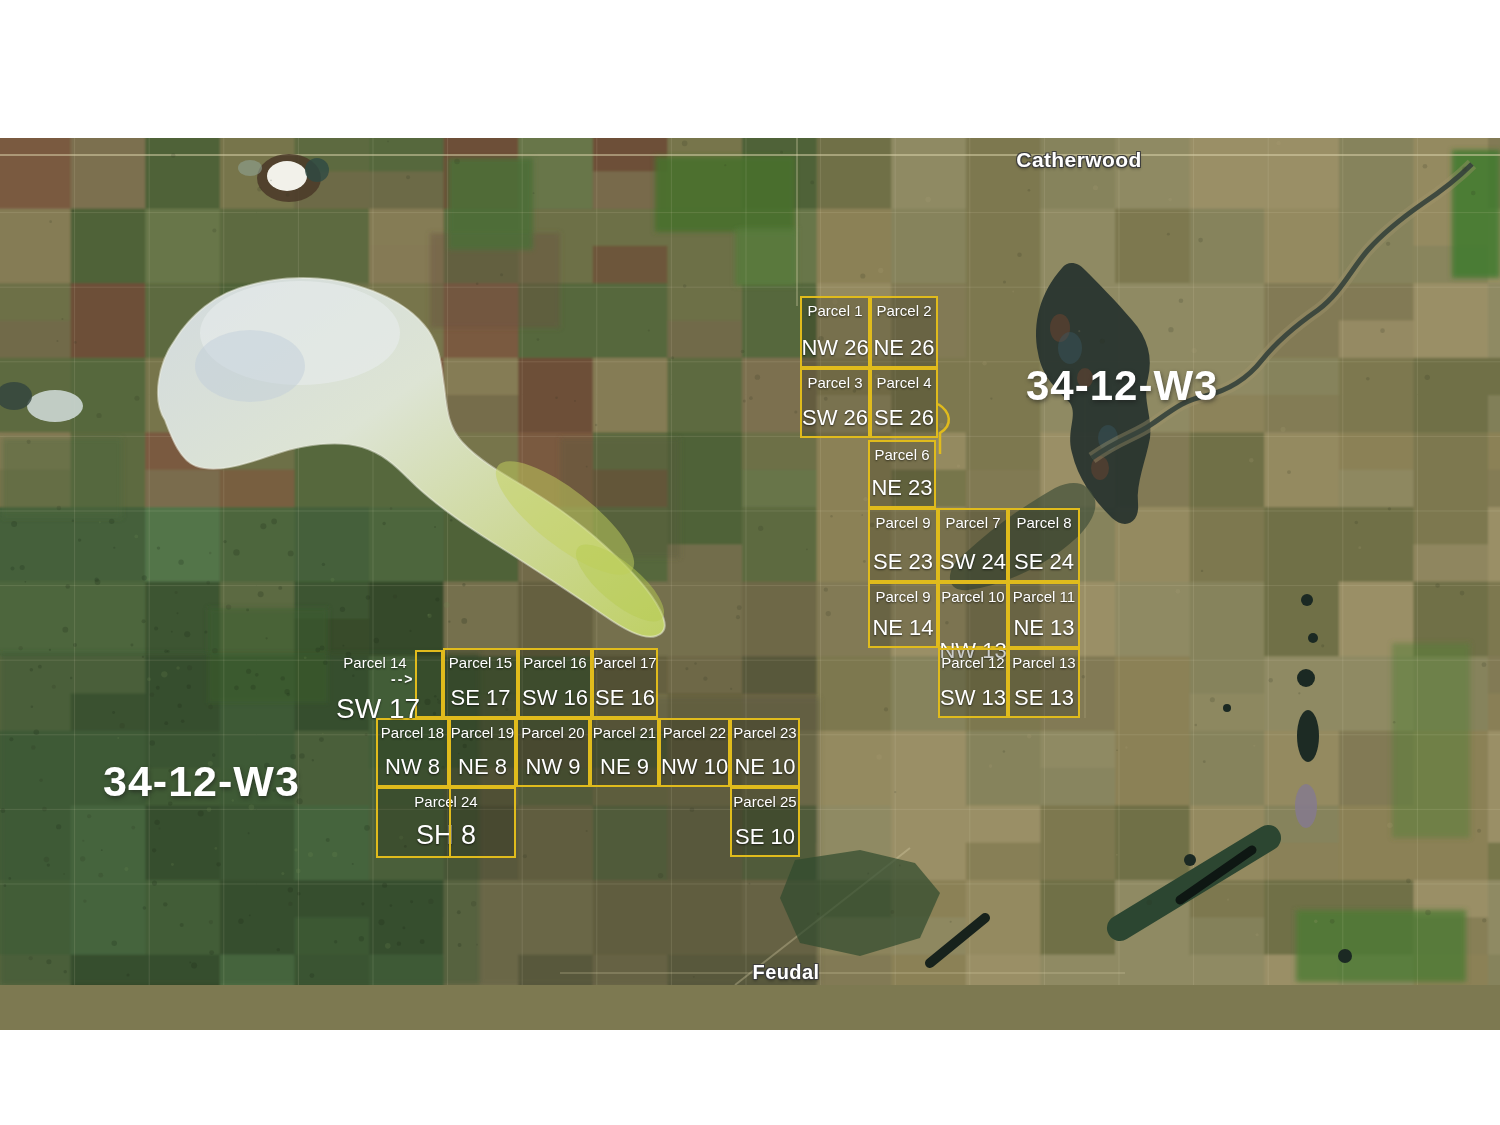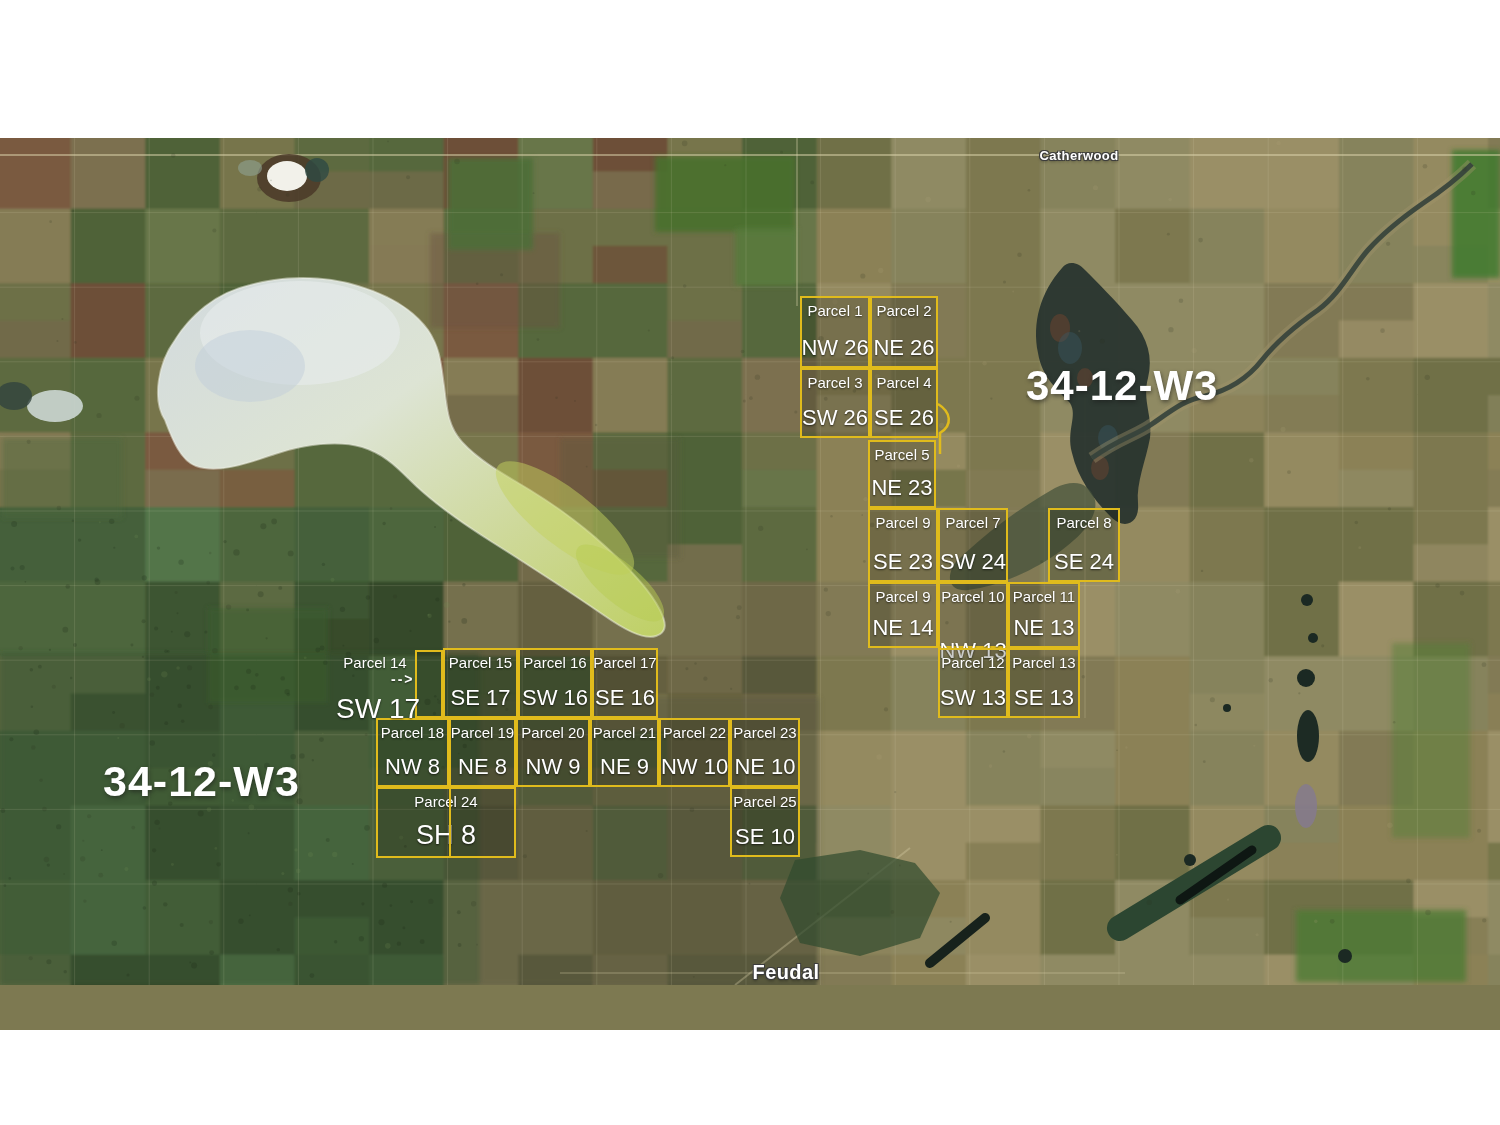--- a/index.html
+++ b/index.html
@@ -1,20 +1,20 @@
 <!DOCTYPE html>
 <html style="--line: #e0bb1c; --fill: rgba(20,24,10,0.22);"><head>
 <meta charset="utf-8">
 <style>
   html,body{margin:0;padding:0;background:#ffffff;}
   .canvas{position:relative;width:1500px;height:1125px;background:#ffffff;overflow:hidden;
           font-family:"Liberation Sans",sans-serif;}
   .map{position:absolute;left:0;width:1500px;overflow:hidden;background:#7d7951;}
   .map svg{position:absolute;left:0;top:0;}
-  .town-label{position:absolute;transform:translateX(-50%);color:#fff;font-weight:700;font-size:13px;
+  .town-label{position:absolute;transform:translateX(-50%);color:#fff;font-weight:700;font-size:21px;
       letter-spacing:.4px;z-index:6;white-space:nowrap;
       text-shadow:-1px -1px 0 rgba(60,60,60,.95),1px -1px 0 rgba(60,60,60,.95),
                   -1px 1px 0 rgba(60,60,60,.95),1px 1px 0 rgba(60,60,60,.95),0 2px 3px rgba(0,0,0,.4);}
   .region-label{position:absolute;color:#fff;font-weight:700;font-size:42px;letter-spacing:1px;z-index:6;
       white-space:nowrap;text-shadow:1px 2px 4px rgba(25,25,25,.55);}
   .parcel-layer{position:absolute;left:0;top:0;right:0;bottom:0;z-index:5;}
   .parcel-box{position:absolute;box-sizing:border-box;border:2px solid var(--line,#e0bb1c);
       background:var(--fill,rgba(20,24,10,.22));display:flex;flex-direction:column;align-items:center;
       justify-content:space-between;padding:4px 1px 5px;}
   .parcel-name{font-size:15px;color:#fff;white-space:nowrap;text-shadow:0 1px 2px rgba(0,0,0,.65);}
@@ -851,32 +851,32 @@
         </div>
         <div class="parcel-box" style="left: 800px; top: 230px; width: 70px; height: 70px;">
           <span class="parcel-name">Parcel 3</span>
           <span class="parcel-quarter">SW 26</span>
         </div>
         <div class="parcel-box" style="left: 870px; top: 230px; width: 68px; height: 70px; align-items: center;">
           <span class="parcel-name">Parcel 4</span>
           <span class="parcel-quarter">SE 26</span>
         </div>
         <div class="parcel-box" style="left: 868px; top: 302px; width: 68px; height: 68px;">
-          <span class="parcel-name">Parcel 5</span>
+          <span class="parcel-name">Parcel 6</span>
           <span class="parcel-quarter">NE 23</span>
         </div>
         <div class="parcel-box" style="left: 868px; top: 370px; width: 70px; height: 74px;">
           <span class="parcel-name">Parcel 9</span>
           <span class="parcel-quarter">SE 23</span>
         </div>
         <div class="parcel-box" style="left: 938px; top: 370px; width: 70px; height: 74px;">
           <span class="parcel-name">Parcel 7</span>
           <span class="parcel-quarter">SW 24</span>
         </div>
-        <div class="parcel-box" style="left: 1008px; top: 370px; width: 72px; height: 74px; margin-left: 40px;">
+        <div class="parcel-box" style="left: 1008px; top: 370px; width: 72px; height: 74px;">
           <span class="parcel-name">Parcel 8</span>
           <span class="parcel-quarter">SE 24</span>
         </div>
         <div class="parcel-box" style="left: 868px; top: 444px; width: 70px; height: 66px;">
           <span class="parcel-name">Parcel 9</span>
           <span class="parcel-quarter">NE 14</span>
         </div>
         <div class="parcel-box" style="left: 938px; top: 444px; width: 70px; height: 66px; gap: 33px;">
           <span class="parcel-name">Parcel 10</span>
           <span class="parcel-quarter">NW 13</span>

